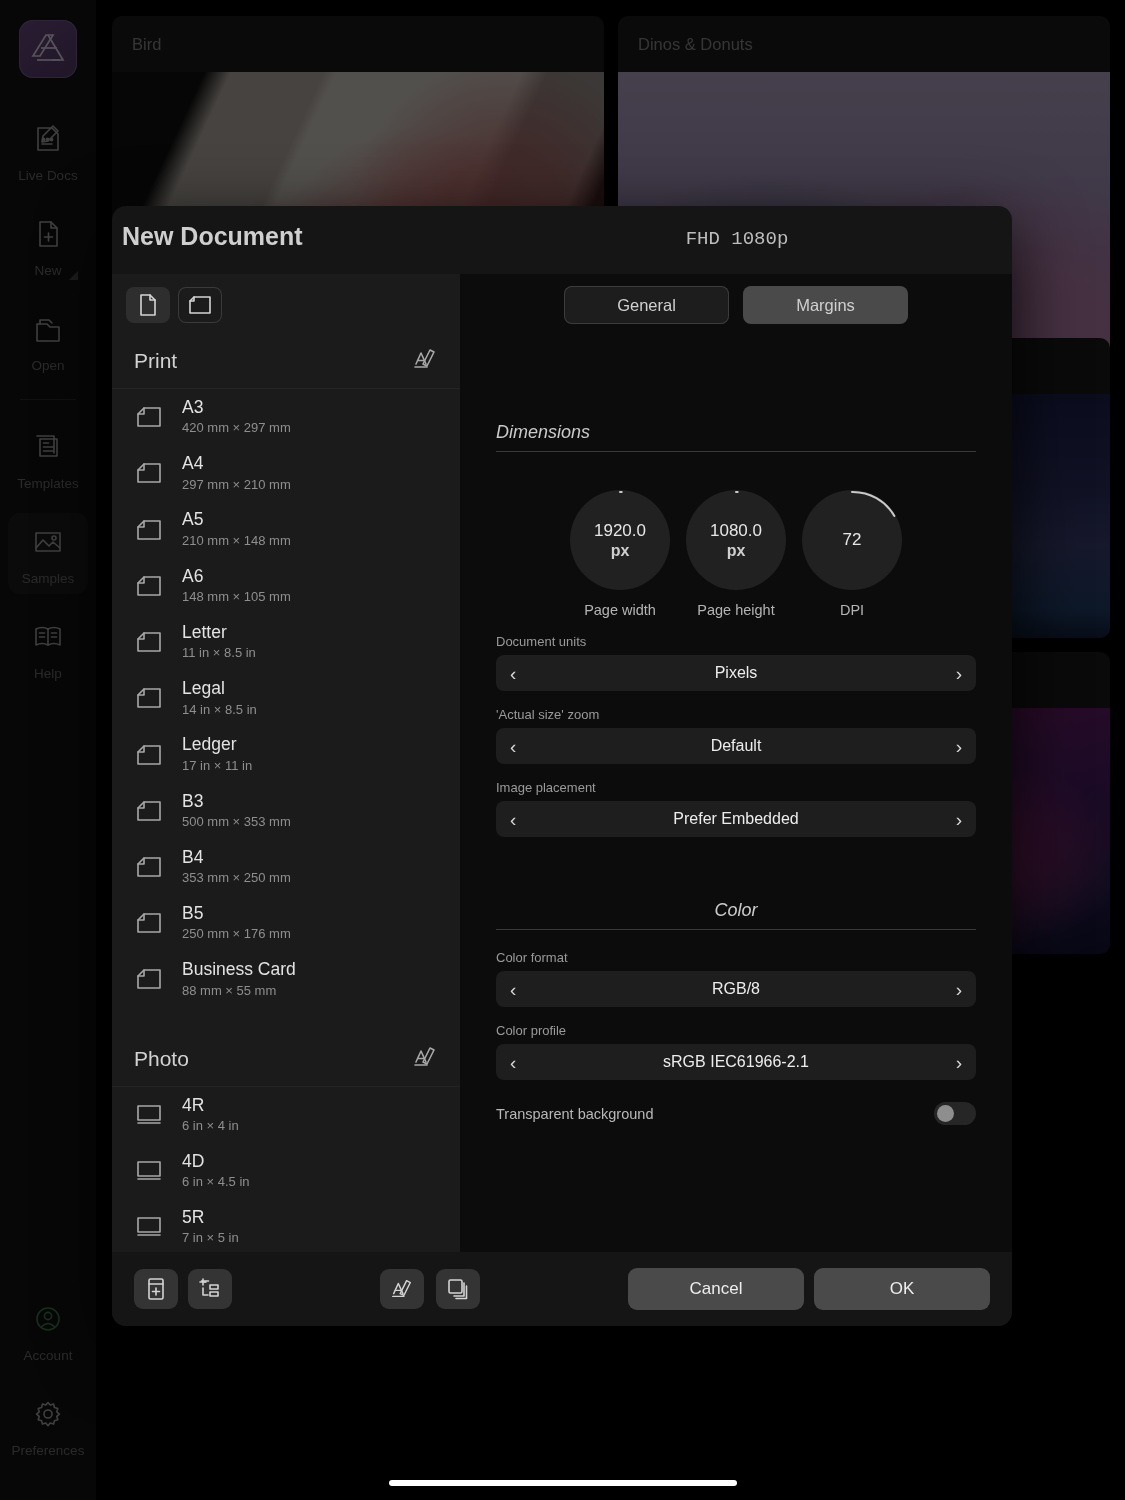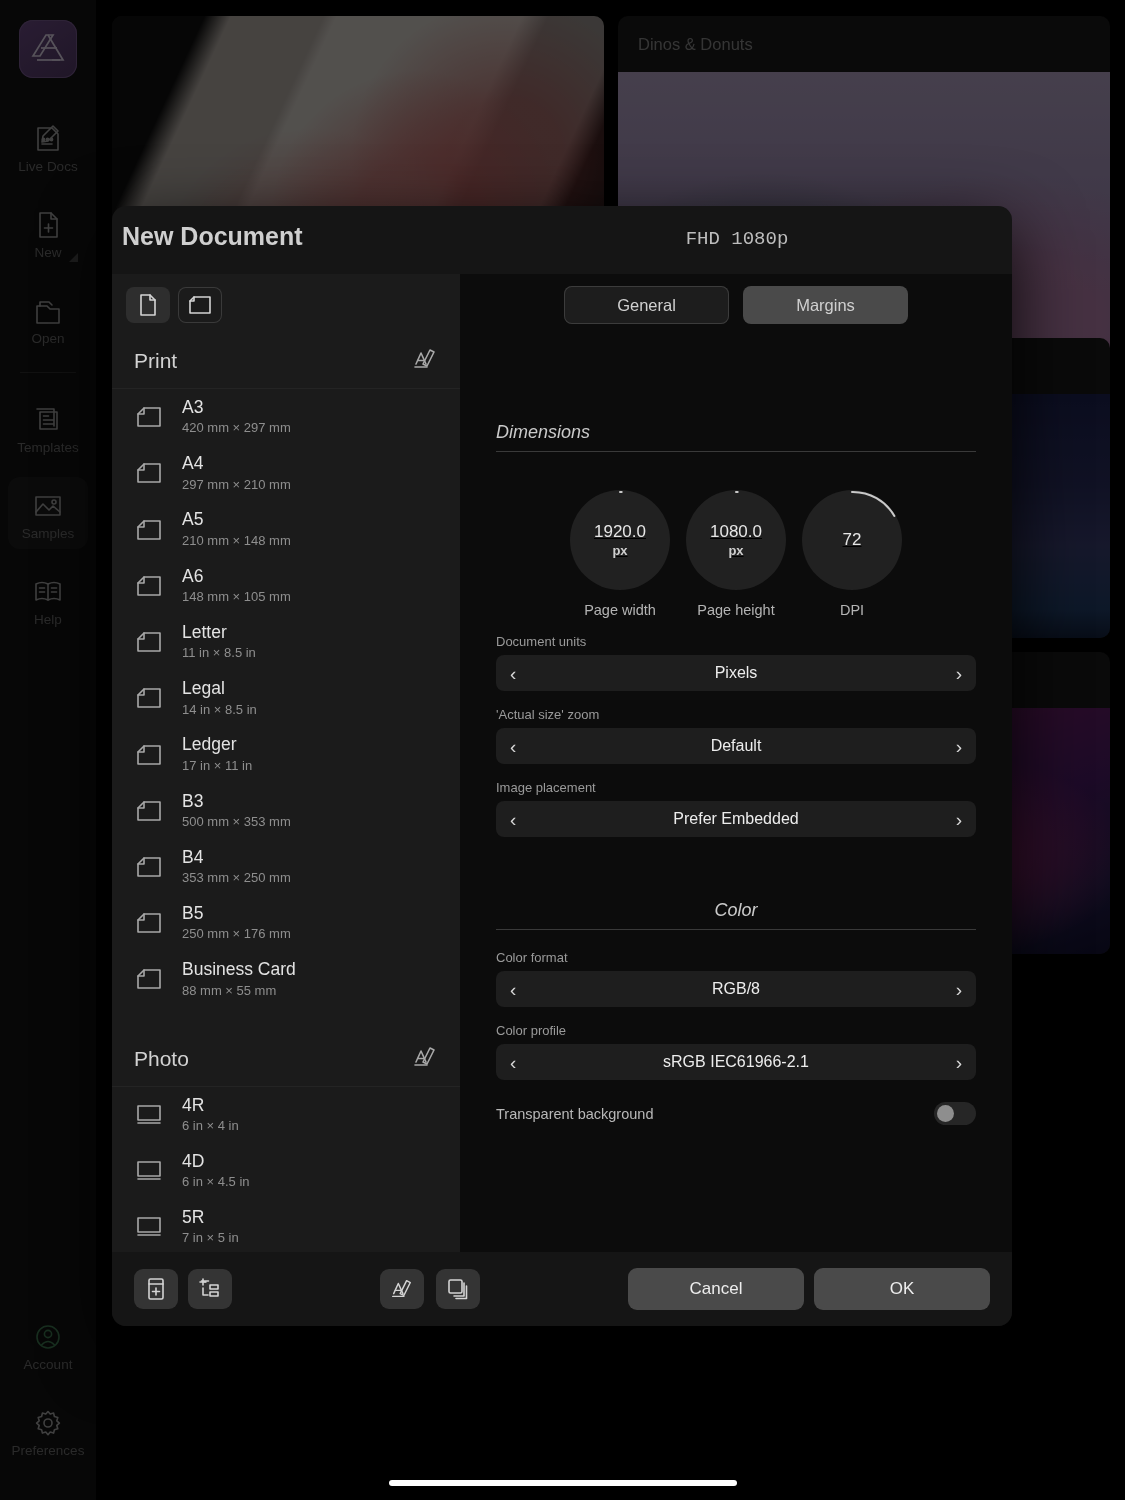--- a/index.html
+++ b/index.html
@@ -20,21 +20,21 @@
   }
   .logo {
     width:58px; height:58px; margin-top:20px; border-radius:14px;
     background:linear-gradient(145deg,#6d4c86,#543b68);
     display:flex; align-items:center; justify-content:center;
     box-shadow:0 0 0 1px #7a5c92 inset;
   }
   .nav { margin-top:32px; width:100%; display:flex; flex-direction:column; align-items:center; }
   .nav-item {
     width:80px; padding:12px 0 8px; margin-bottom:14px; border-radius:12px;
-    display:flex; flex-direction:column; align-items:center; gap:3px;
+    display:flex; flex-direction:column; align-items:center; gap:12px;
     color:#6e6e6e; font-size:13.5px;
   }
   .nav-item.active { background:#1f1f1f; }
   .nav-item .ico { width:34px; height:34px; display:block; }
   .nav-sep { width:56px; height:1px; background:#2d2d2d; margin:4px 0 18px; }
   .nav-corner {
     position:absolute; width:0; height:0;
     border-left:9px solid transparent; border-bottom:9px solid #4a4a4a;
     right:10px; bottom:6px;
   }
@@ -125,24 +125,24 @@
 
   .dials { display:flex; justify-content:center; gap:16px; }
   .dial-wrap { width:100px; display:flex; flex-direction:column; align-items:center; gap:12px; }
   .dial { position:relative; width:100px; height:100px; }
   .dial .disc {
     position:absolute; inset:0; border-radius:50%;
     background:#212121;
   }
   .dial .val {
     position:absolute; inset:0; display:flex; flex-direction:column;
-    align-items:center; justify-content:center; gap:1px;text-decoration:underline;
+    align-items:center; justify-content:center; gap:1px;
   }
   .dial .v { font-size:17px; color:#e6e6e6; }
-  .dial .u { font-size:13px; color:#cfcfcf; font-weight:bold; }
+  .dial .u { font-size:16px; color:#cfcfcf; font-weight:bold; }
   .dial svg { position:absolute; inset:0; }
   .dial-label { font-size:14.5px; color:#b4b4b4; }
 
   .field-label { font-size:13px; color:#9a9a9a; margin:16px 0 6px; }
   .stepper {
     height:36px; border-radius:8px; background:#1e1e1e;
     display:flex; align-items:center; justify-content:space-between; padding:0 14px;
   }
   .stepper .chev { color:#d8d8d8; font-size:19px; line-height:1; }
   .stepper .sval { font-size:16px; color:#ededed; }
@@ -301,20 +301,21 @@
                 </g>
               </svg>
           </span>
           <span>Preferences</span>
         </div>
       </div>
     </div>
 
     <div class="cards">
       <div class="card" style="left:0;top:0;width:492px;height:420px;">
+        <div class="card-title">Bird</div>
         <div class="thumb thumb-bird"></div>
       </div>
       <div class="card" style="left:506px;top:0;width:492px;height:420px;">
         <div class="card-title">Dinos &amp; Donuts</div>
         <div class="thumb thumb-dino"></div>
       </div>
       <div class="card" style="left:506px;top:322px;width:492px;height:300px;">
         <div class="card-title"></div>
         <div class="thumb thumb-stars"></div>
       </div>

